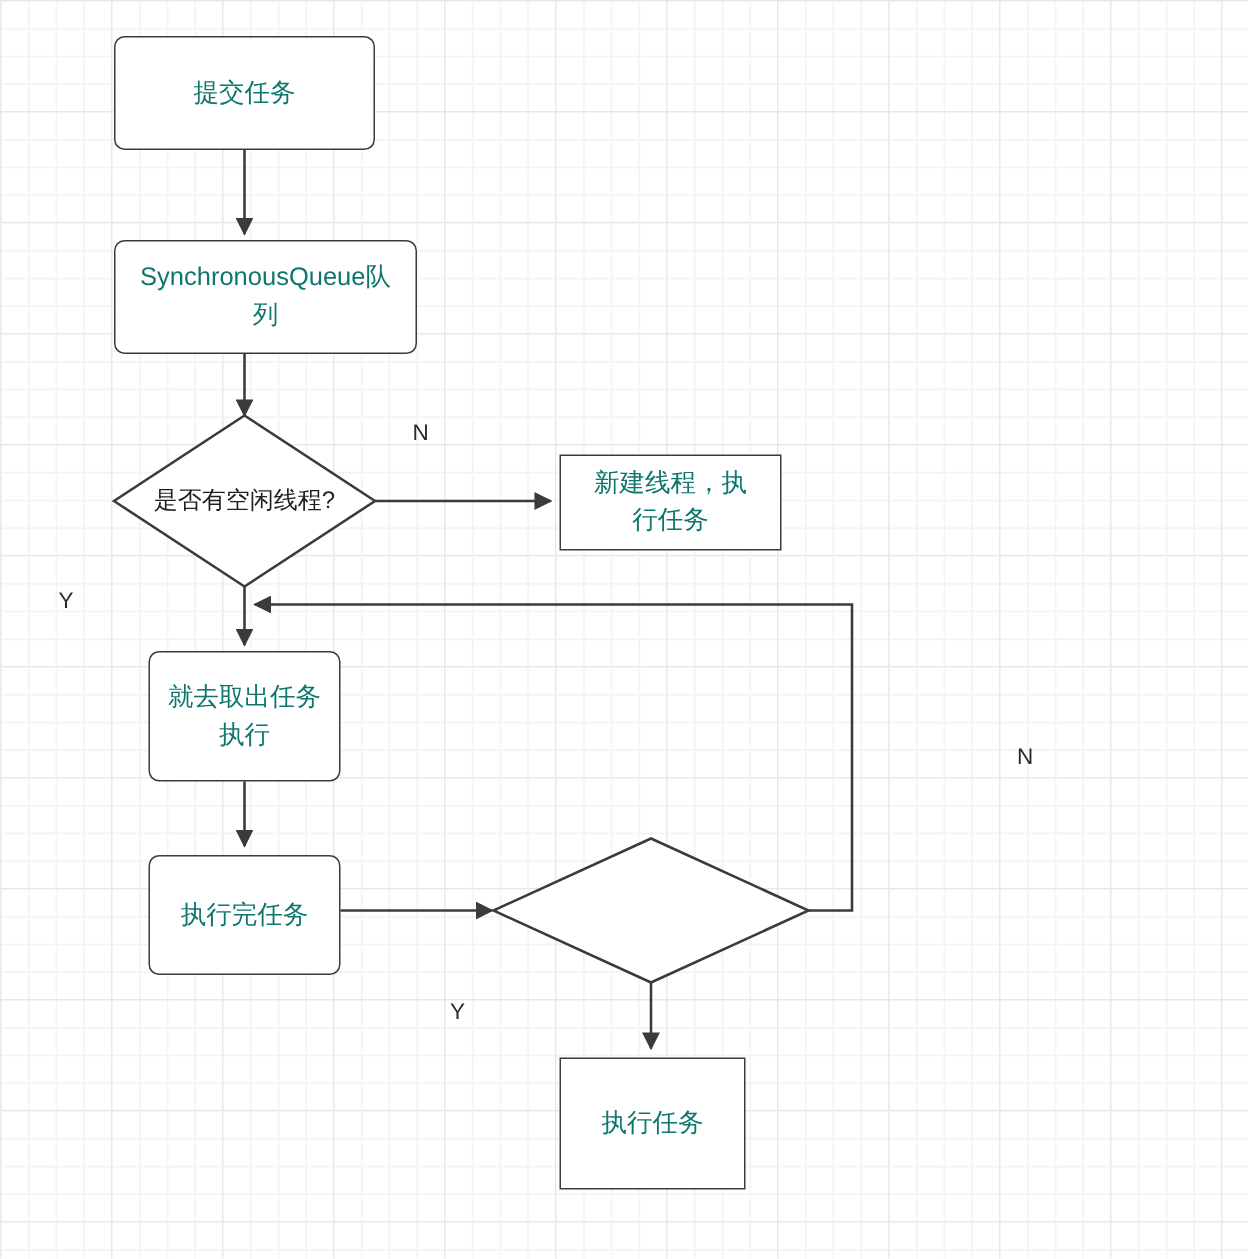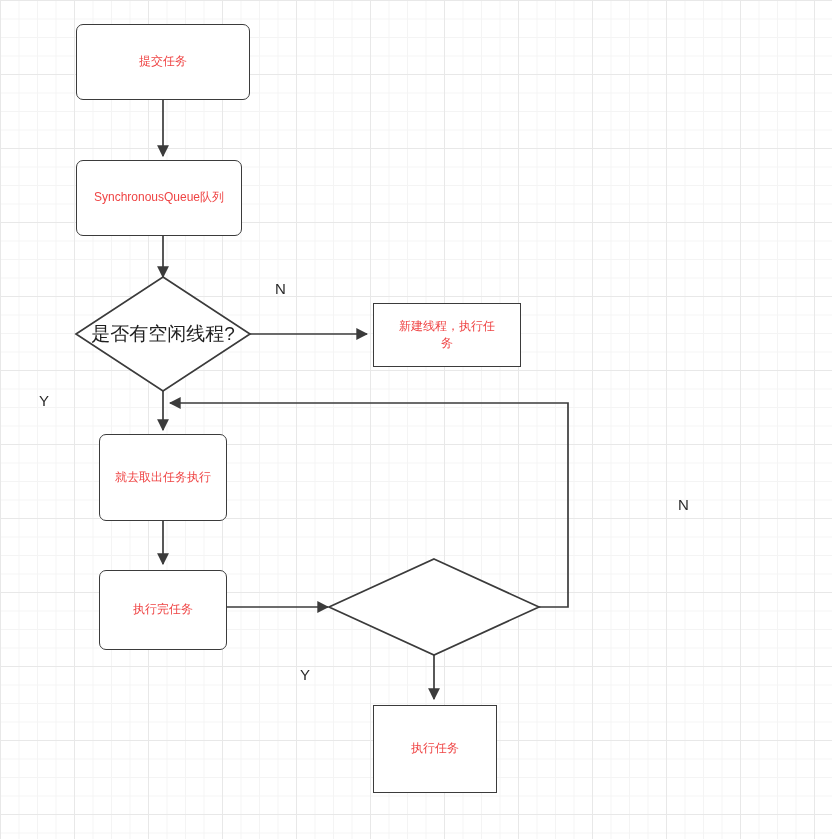--- a/index.html
+++ b/index.html
@@ -22,34 +22,34 @@
     background-position:0 0, 0 0, 0 0, 0 0;
   }
   svg#edges{position:absolute;left:0;top:0;width:832px;height:839px;overflow:visible;}
   .node{
     position:absolute;
     box-sizing:border-box;
     background:#ffffff;
     border:1.6px solid #3b3b3b;
     display:flex;align-items:center;justify-content:center;
     text-align:center;
-    color:#ef4444;
-    font-size:12px;
+    color:#0f766e;
+    font-size:17px;
     line-height:1.45;
     padding:2px 8px;
   }
   .node.rounded{border-radius:7px;}
   .node.sharp{border-radius:0;border-width:1.8px;}
   .diamond-wrap{position:absolute;}
   .diamond-wrap .label{
     position:absolute;
     left:50%;top:50%;
     transform:translate(-50%,-50%);
     white-space:nowrap;
-    font-size:19px;
+    font-size:16px;
     color:#1f1f1f;
     text-align:center;
   }
   .edge-label{
     position:absolute;
     font-size:15px;
     color:#2a2a2a;
     white-space:nowrap;
   }
 </style>
@@ -85,21 +85,21 @@
 
     <polygon points="163,277 250,334 163,391 76,334" fill="#ffffff" stroke="#3b3b3b" stroke-width="1.7"></polygon>
 
     <polygon points="434,559 539,607 434,655 329,607" fill="#ffffff" stroke="#3b3b3b" stroke-width="1.7"></polygon>
   </svg>
 
   <div class="node rounded" style="left:76px;top:24px;width:174px;height:76px;">
     <span>提交任务</span>
   </div>
 
-  <div class="node rounded" style="left:76px;top:160px;width:166px;height:76px;align-items:center;">
+  <div class="node rounded" style="left:76px;top:160px;width:202px;height:76px;align-items:center;">
     <span>SynchronousQueue队列</span>
   </div>
 
   <div class="diamond-wrap" style="left:76px;top:277px;width:174px;height:114px;">
     <span class="label">是否有空闲线程?</span>
   </div>
 
   <div class="node rounded" style="left:99px;top:434px;width:128px;height:87px;">
     <span style="display:block;max-width:105px;">就去取出任务执行</span>
   </div>

